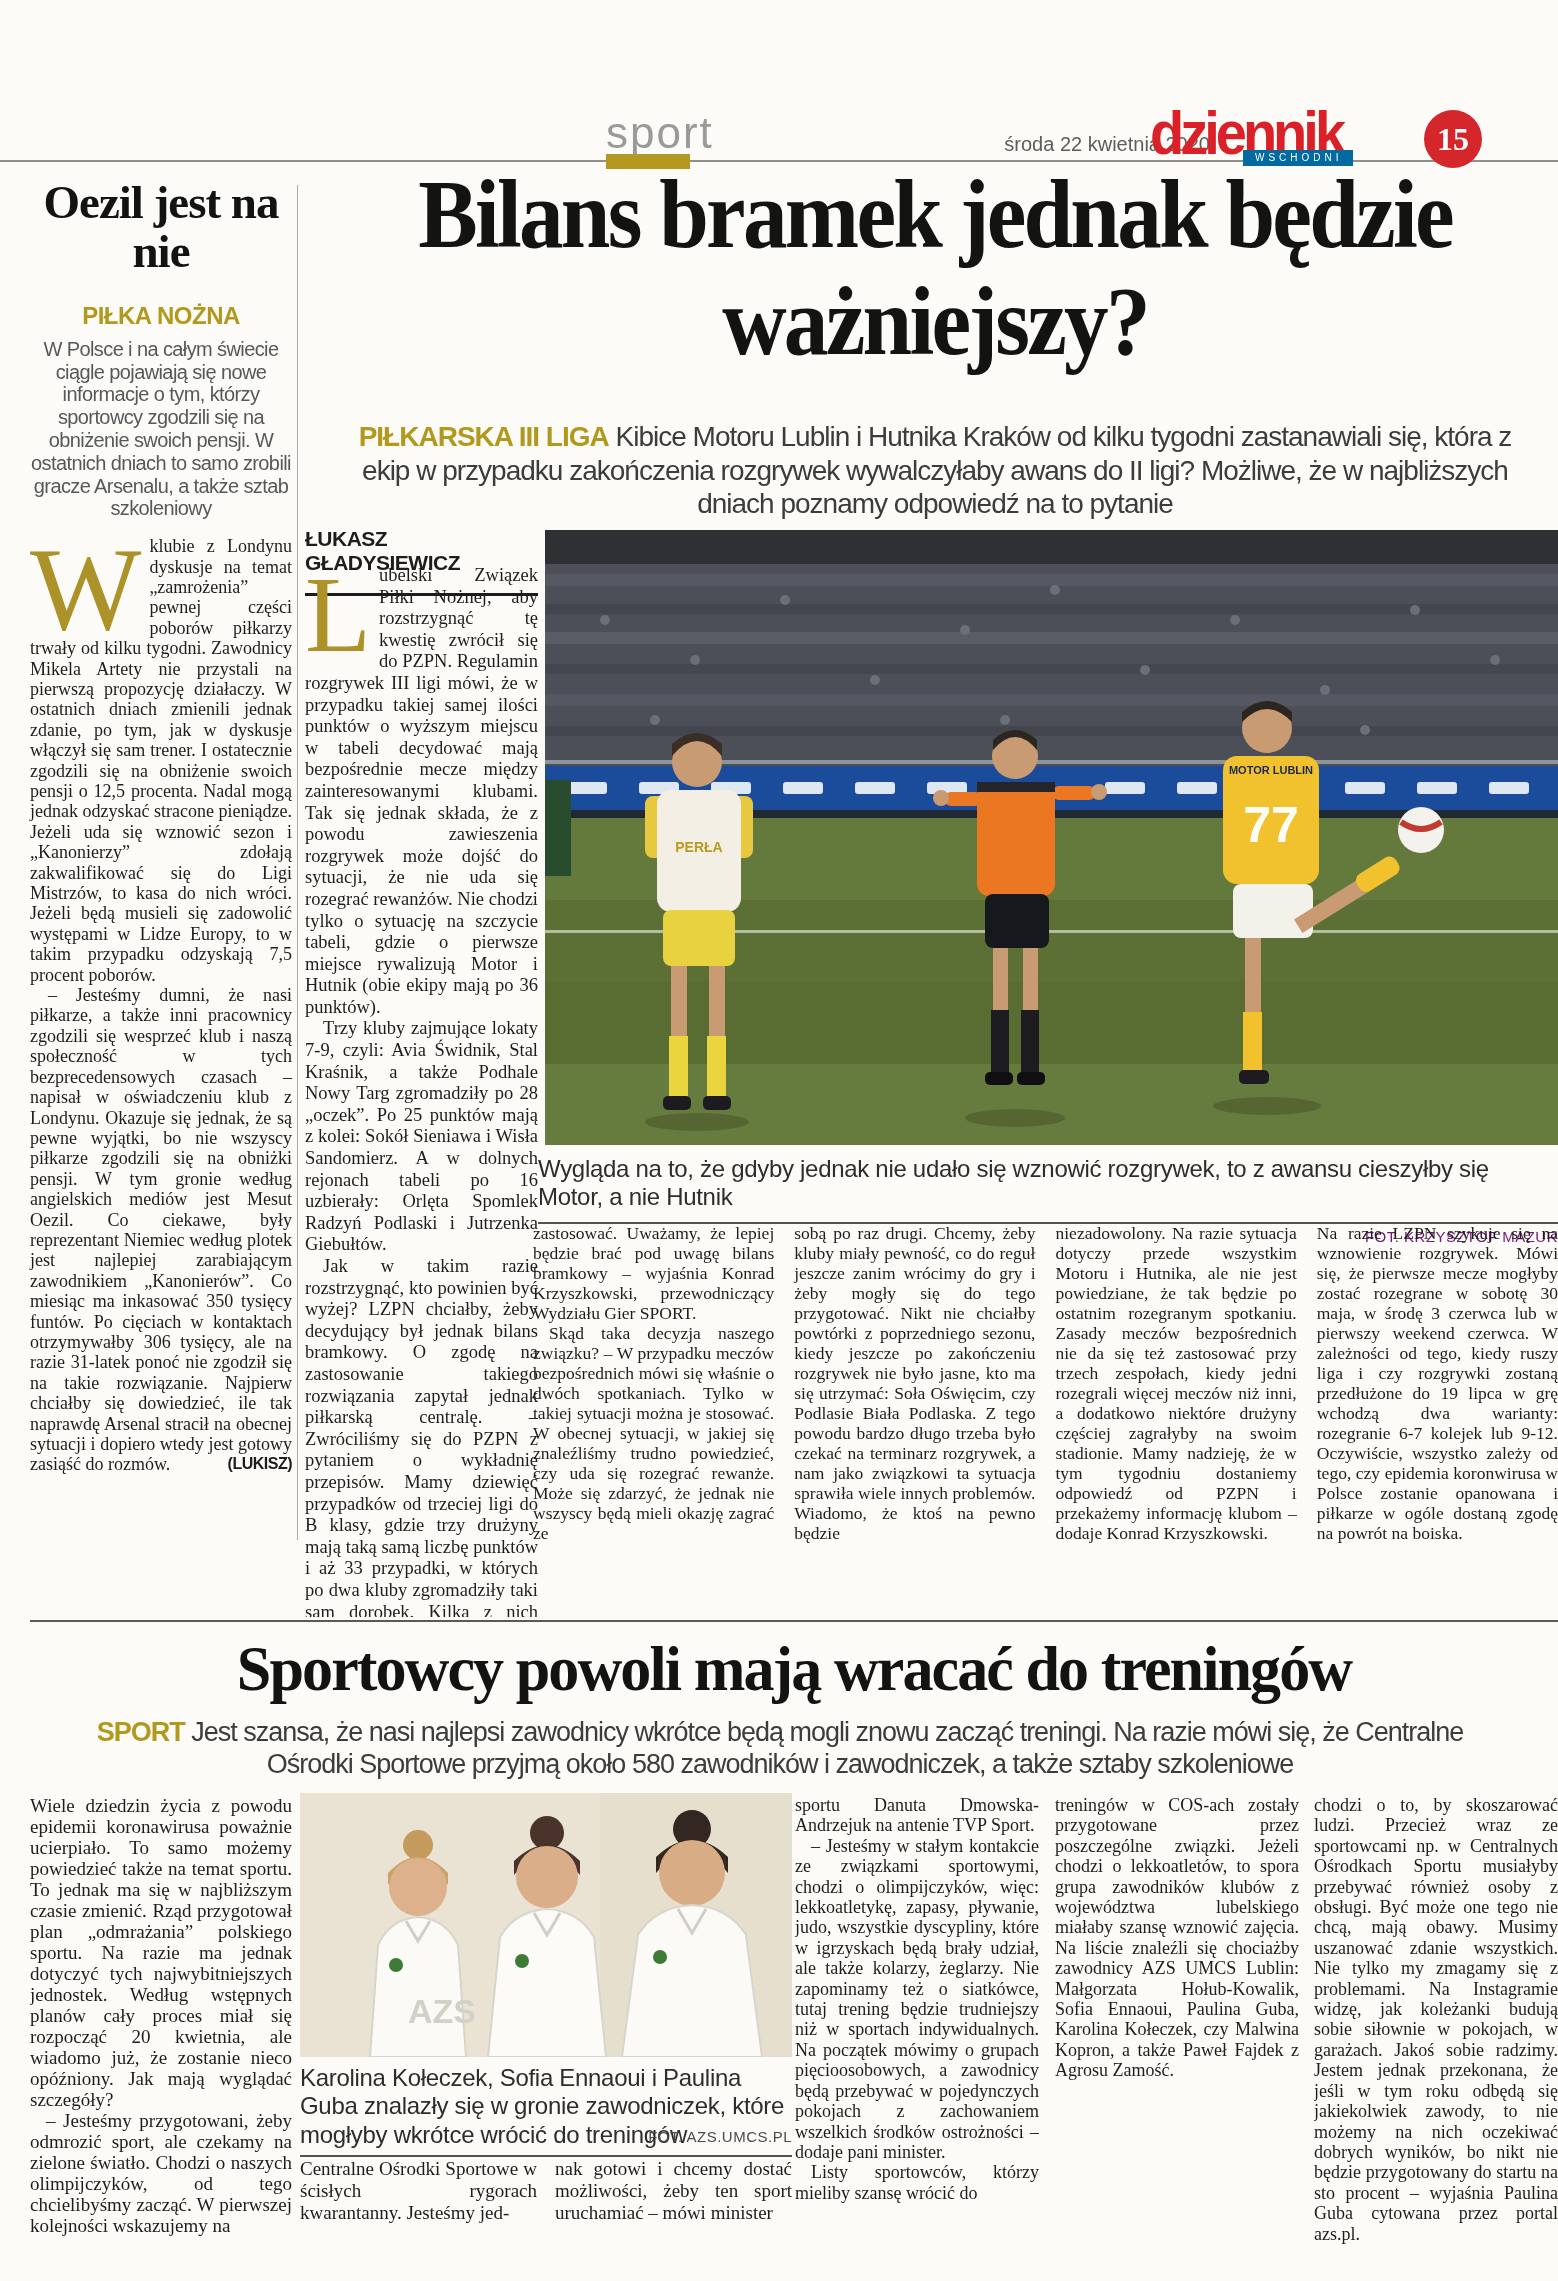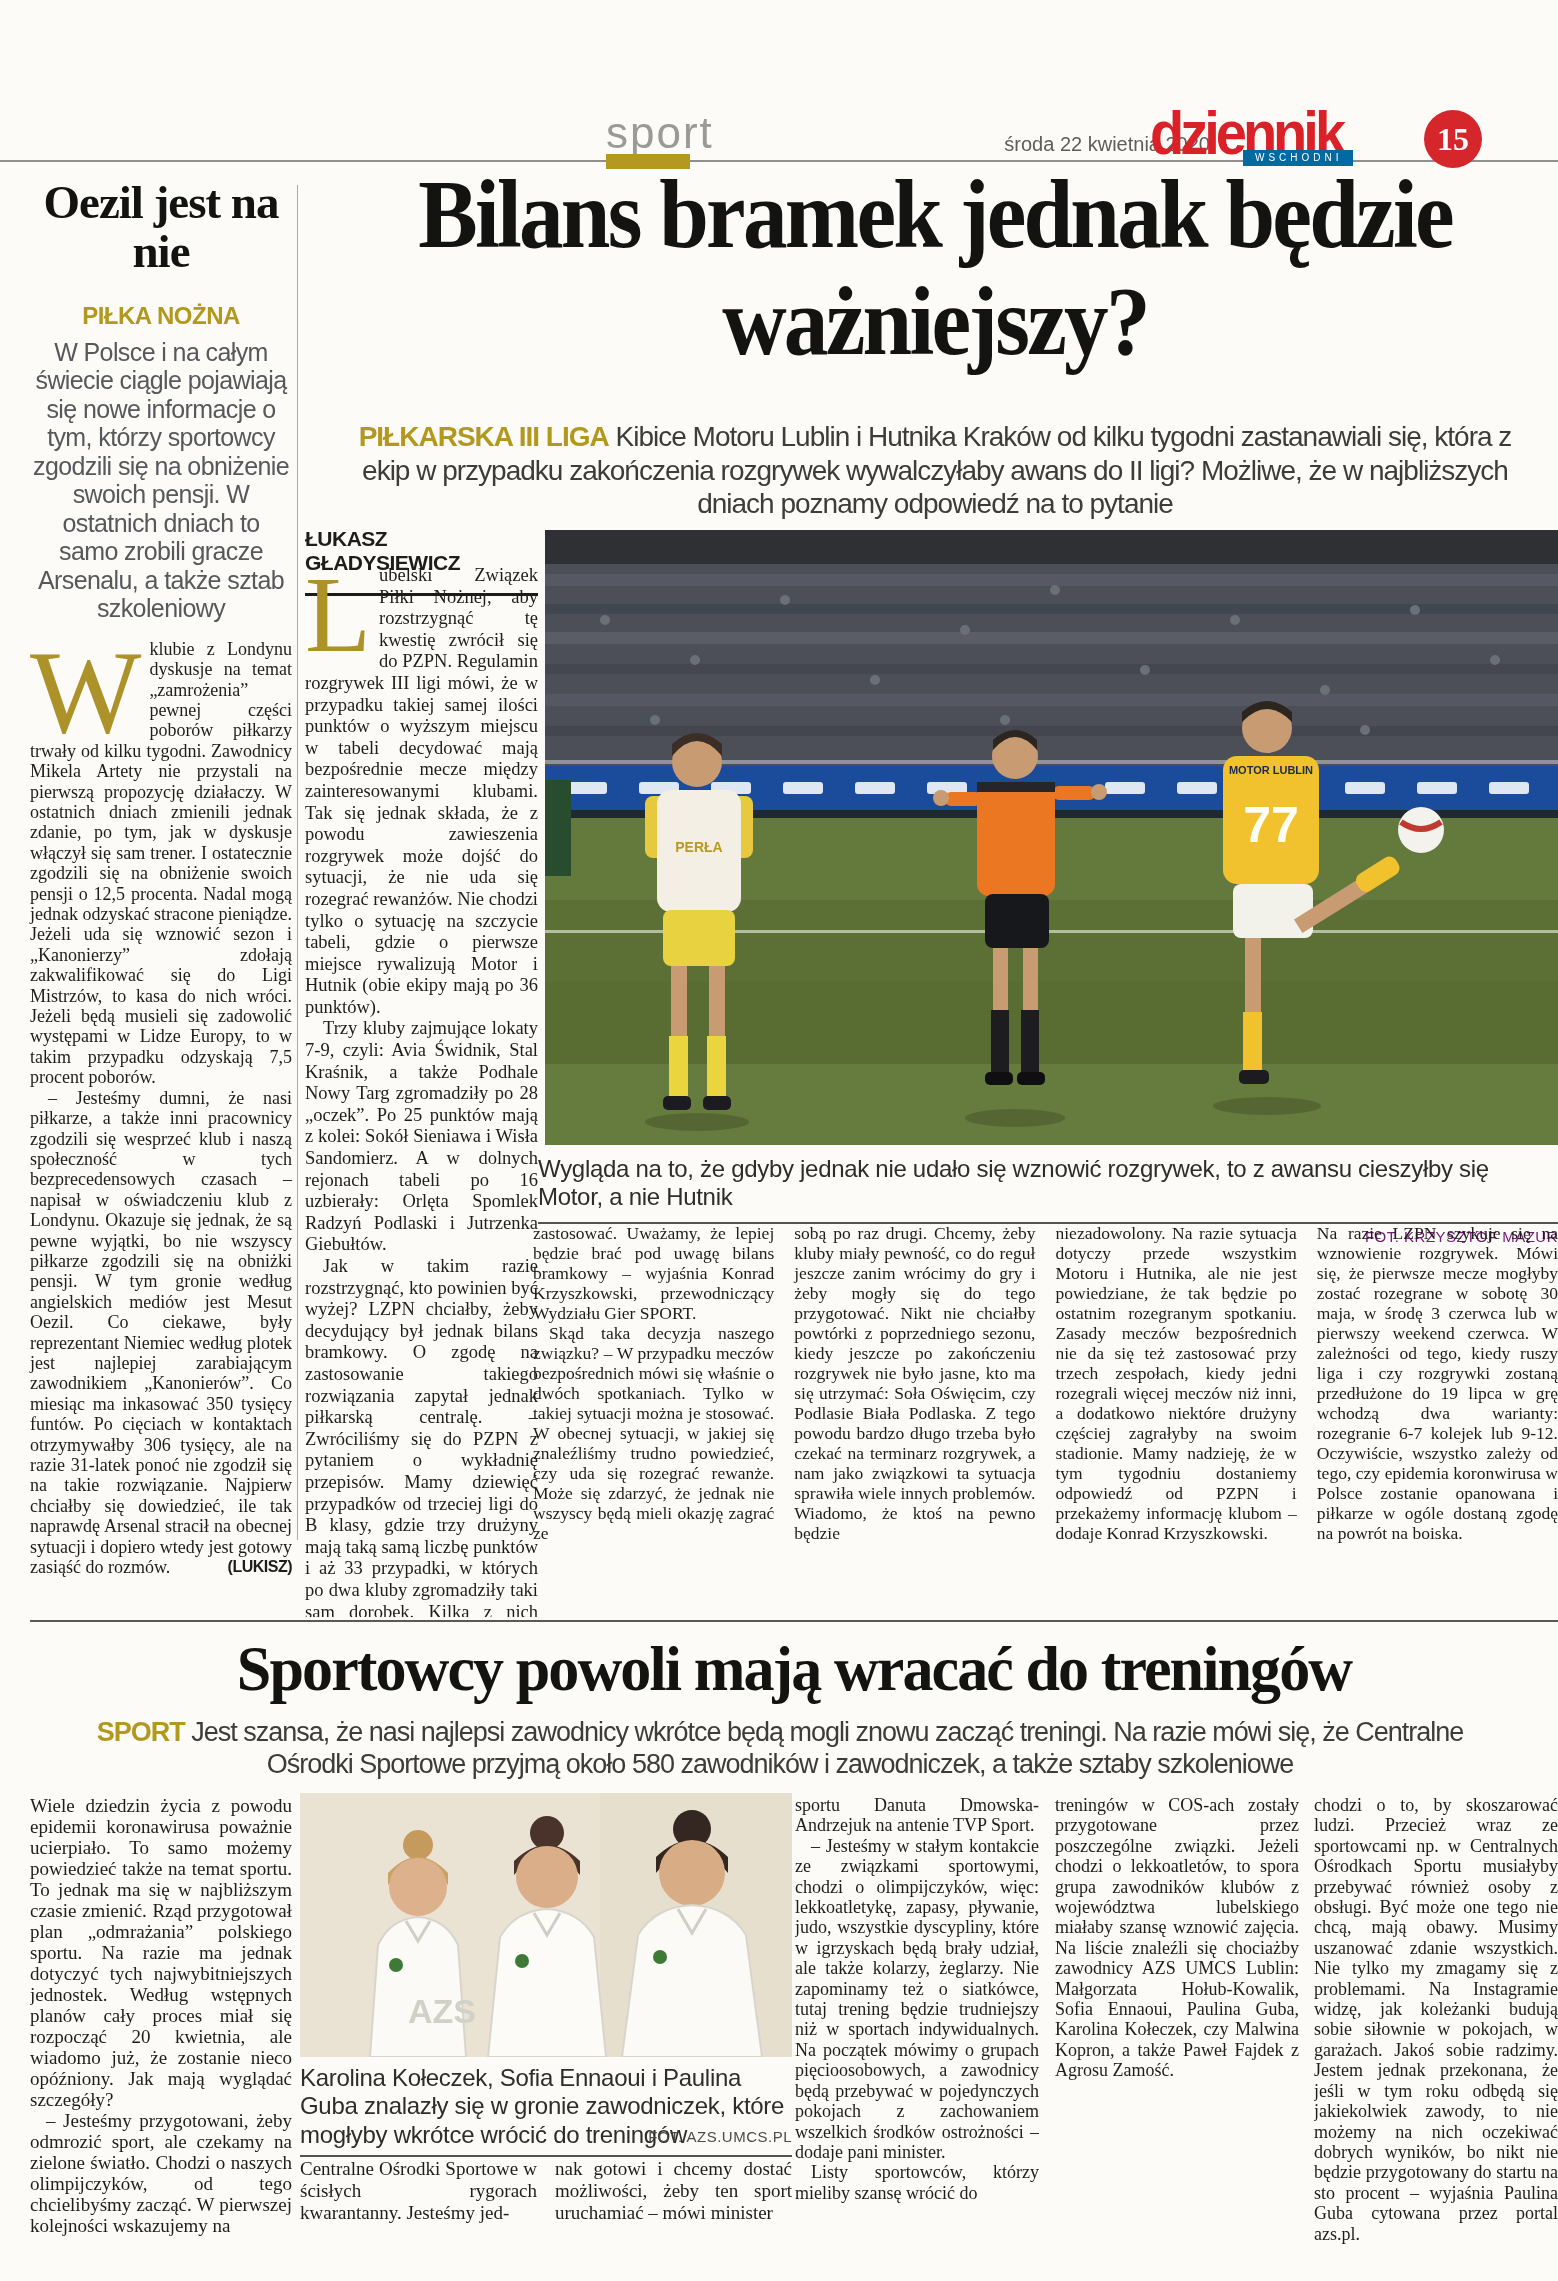--- a/index.html
+++ b/index.html
@@ -32,21 +32,21 @@
     background:#d5262b; color:#fff; display:flex; align-items:center; justify-content:center;
     font-family:"Liberation Serif",serif; font-size:32px;font-weight:bold; }
 
   
   .left-col { left:30px; top:178px; width:262px; }
   .left-title { font-size:47px; font-weight:bold; text-align:center; line-height:1.04;
     letter-spacing:-1px; color:#131312; }
   .kicker { font-family:"Liberation Sans",sans-serif; font-weight:bold; color:#b2991e; }
   .left-kicker { display:block; text-align:center; font-size:24px; margin-top:26px;
     letter-spacing:-0.5px; }
-  .left-lead { font-family:"Liberation Sans",sans-serif; font-size:25px; line-height:1.14;
+  .left-lead { font-family:"Liberation Sans",sans-serif; font-size:20px; line-height:1.14;
     color:#57585a; text-align:center; margin-top:8px; letter-spacing:-0.6px; }
   .left-body { margin-top:16px; font-size:18px; line-height:20.4px; text-align:justify; }
   .left-body p { text-indent:18px; }
   .left-body p.first { text-indent:0; }
   .dropcap { float:left; font-family:"Liberation Serif",serif; color:#ac9228;
     font-size:118px; line-height:0.78; padding:8px 8px 0 0; }
   .dropcap.small { font-size:108px; }
   .signoff { float:right; font-family:"Liberation Sans",sans-serif; font-weight:bold;
     font-size:16px; letter-spacing:-0.5px; }
   .v-rule { left:297px; top:185px; width:1px; height:1355px; background:#a9a9a7; }

